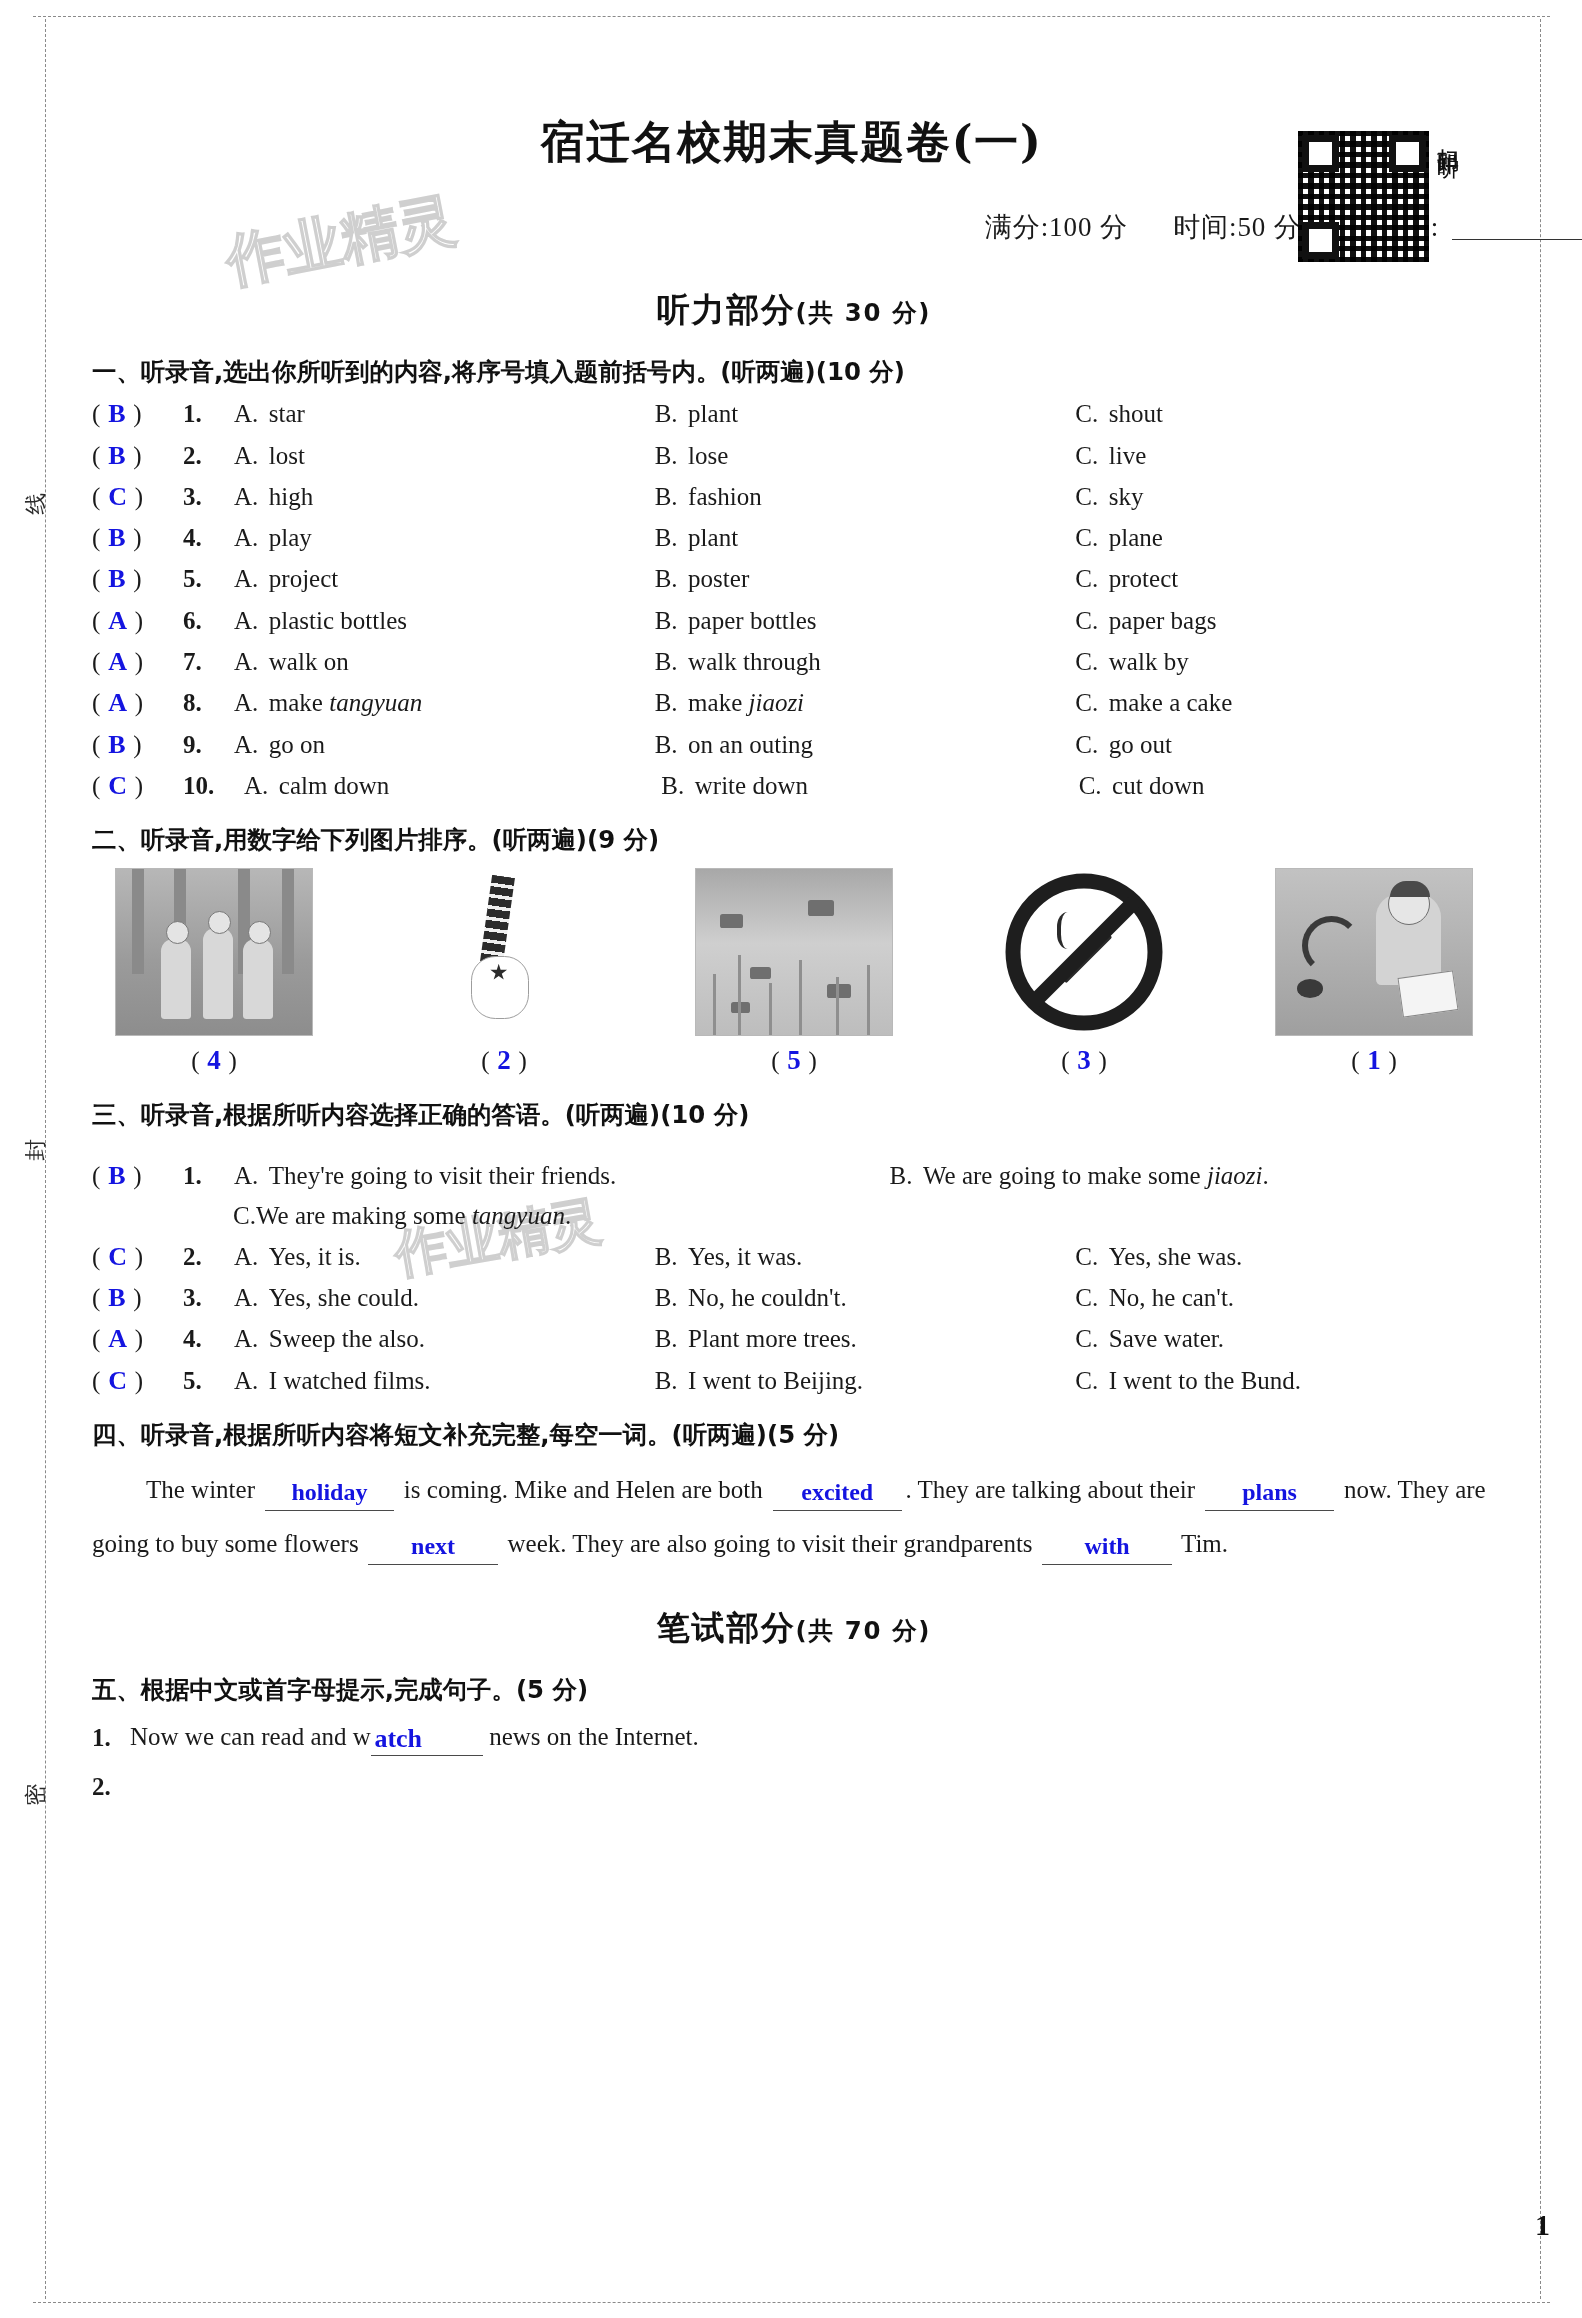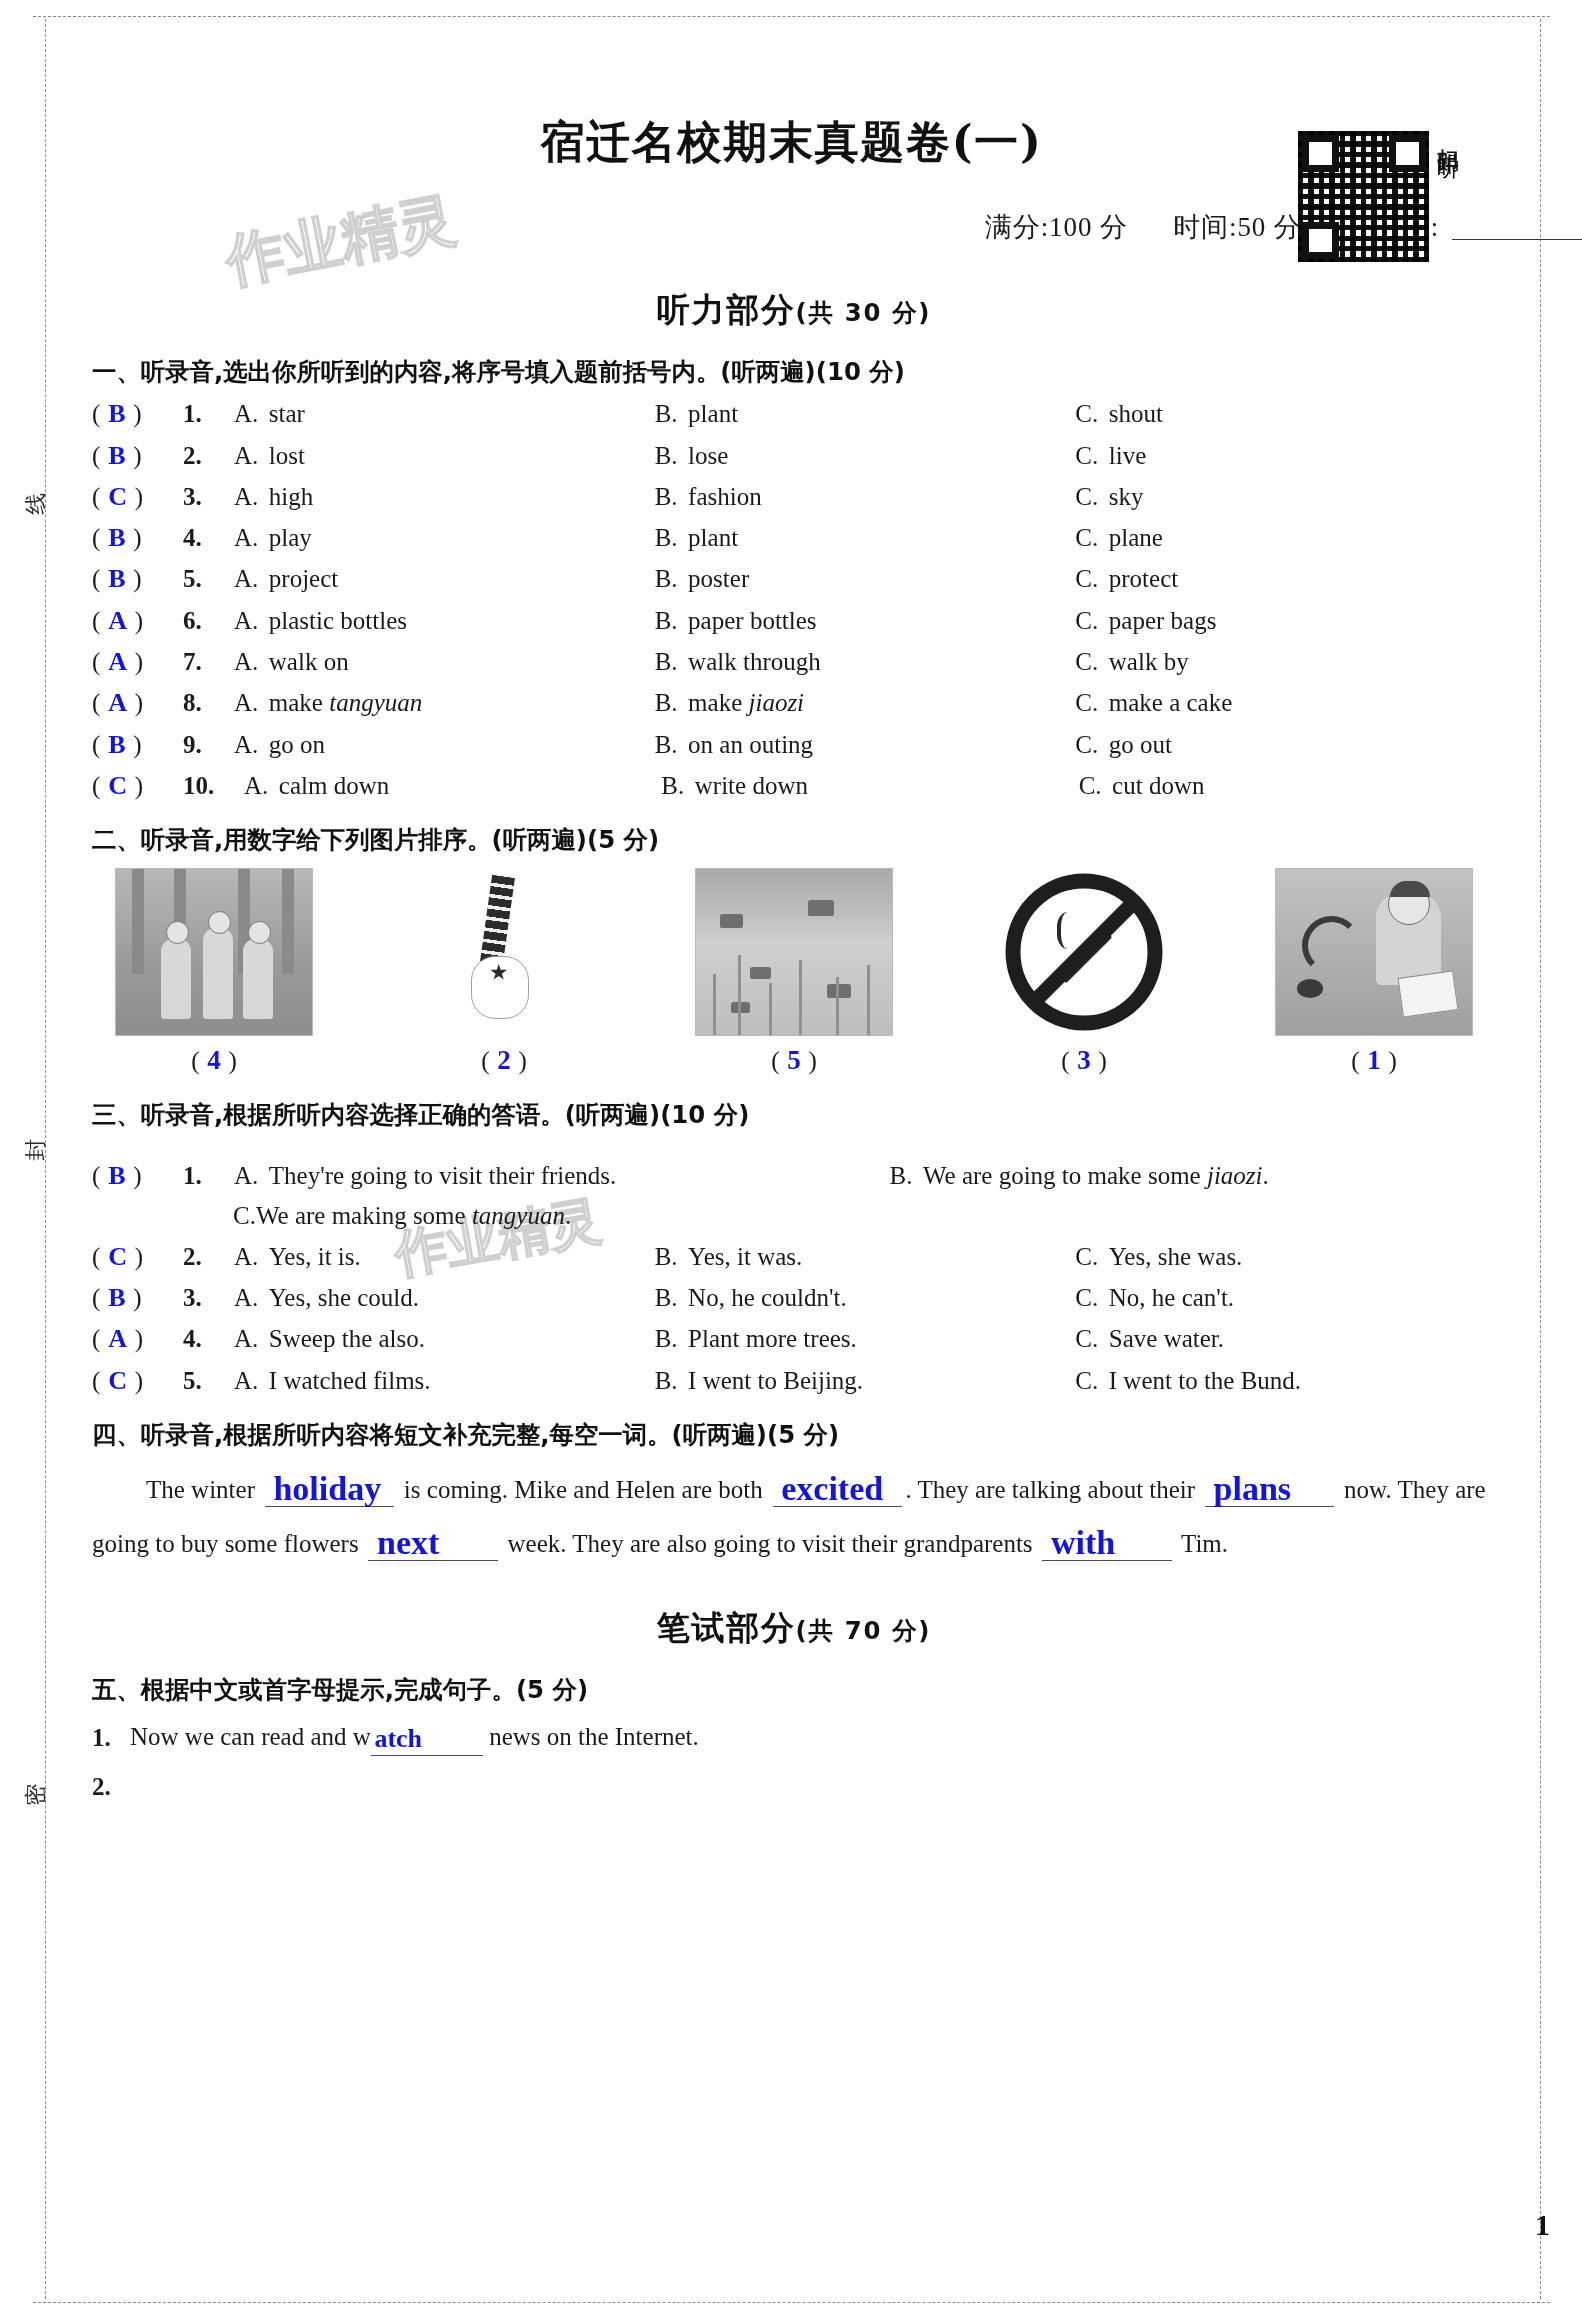--- a/index.html
+++ b/index.html
@@ -161,23 +161,23 @@
   .art-desk .phead{position:absolute;right:42px;top:14px;width:40px;height:40px;border-radius:50%;background:#e6e6e6;border:0.9px solid #6e6e6e;}
   .art-desk .hair{position:absolute;right:42px;top:12.2px;width:40px;height:15.7px;border-radius:19px 19px 0 0;background:#4a4a4a;}
   .art-desk .lamp-arm{position:absolute;left:26px;top:47px;width:47px;height:47px;border:6.1px solid #3a3a3a;border-radius:50%;border-right-color:transparent;border-bottom-color:transparent;}
   .art-desk .lamp-base{position:absolute;left:21px;bottom:37px;width:26px;height:19px;background:#3a3a3a;border-radius:50%;}
   .art-desk .paper{position:absolute;right:15.7px;bottom:21px;width:54px;height:38px;background:#f4f4f4;border:0.9px solid #888;transform:rotate(-8deg);}
 
   
   .cloze{font-size:25px;line-height:54px;margin-top:12.2px;}
   .cloze p{margin:0;}
   .fill{
-    display:inline-block;min-width:112px;text-align:left;
+    display:inline-block;min-width:112px;text-align:center;
     border-bottom:1.7px solid #4a4a4a;color:#1414e0;font-weight:bold;
-    padding:0 8.7px;margin:0 3.5px;font-size:34px;line-height:35px;
+    padding:0 8.7px;margin:0 3.5px;font-size:24px;line-height:35px;
     vertical-align:-1.7px;
   }
   .indent{display:inline-block;width:54px;}
 
   .banner-wrap{margin:35px 0 10.5px 0;}
 
   .wline{display:flex;font-size:25px;margin:16.6px 0;align-items:baseline;}
   .wline .n{width:38px;flex:none;font-weight:bold;}
   .fill-sm{
     display:inline-block;min-width:105px;border-bottom:1.7px solid #4a4a4a;
@@ -303,21 +303,21 @@
     </div>
 
     <div class="q-row">
       <span class="q-bracket">(<span class="ans">C</span>)</span>
       <span class="q-num wide">10.</span>
       <span class="opt"><span class="lab">A.</span><span>calm down</span></span>
       <span class="opt"><span class="lab">B.</span><span>write down</span></span>
       <span class="opt"><span class="lab">C.</span><span>cut down</span></span>
     </div>
 
-    <div class="sec-head">二、听录音,用数字给下列图片排序。(听两遍)(5 分)</div>
+    <div class="sec-head">二、听录音,用数字给下列图片排序。(听两遍)(9 分)</div>
 
     <div class="pics">
 
       <div class="pic-cell">
         <div class="pic-frame art-people">
           <span class="post" style="left:15.7px;"></span>
           <span class="post" style="left:58px;"></span>
           <span class="post" style="left:122px;"></span>
           <span class="post" style="left:166px;"></span>
           <span class="fig" style="left:45px;"></span>

